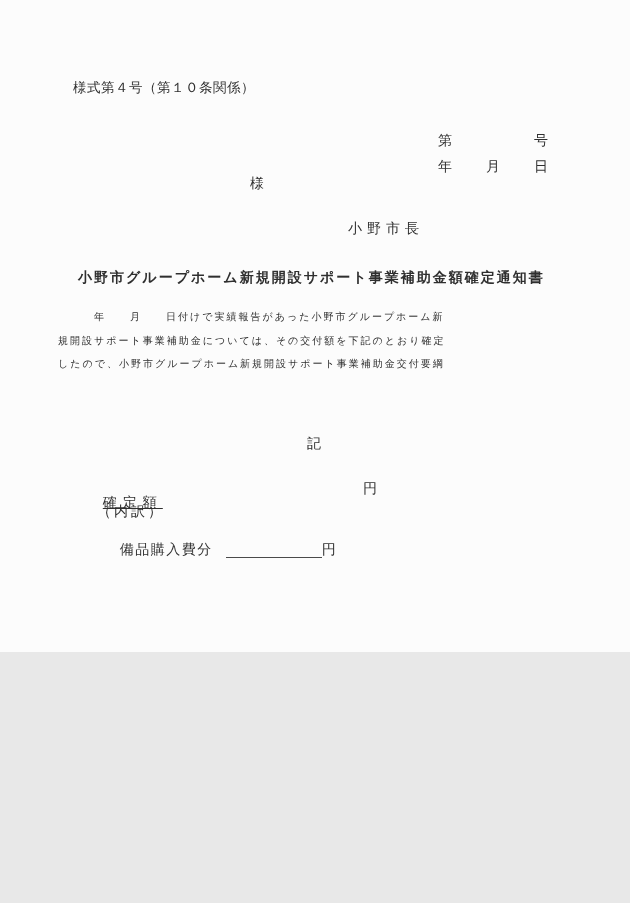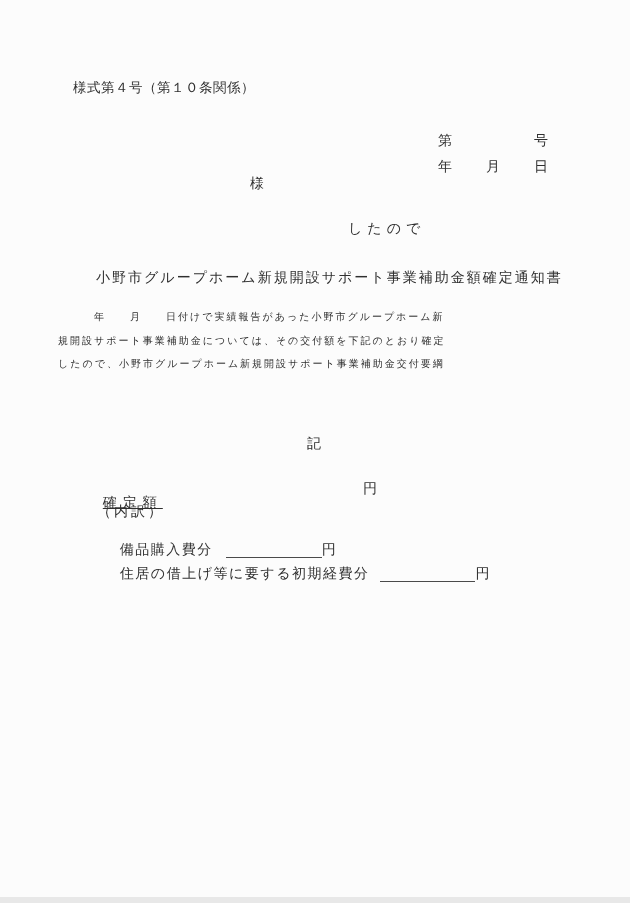--- a/index.html
+++ b/index.html
@@ -3,21 +3,21 @@
 <meta charset="utf-8">
 <style>
   html, body {
     margin: 0;
     padding: 0;
     background: #e8e8e8;
   }
   .page {
     position: relative;
     width: 630px;
-    height: 897px;
+    height: 652px;
     margin: 0 auto;
     background: #fcfcfc;
     font-family: "DejaVu Serif", "Liberation Serif", serif;
     color: #2f2f2f;
     overflow: hidden;
   }
   .line {
     position: absolute;
     line-height: 1;
     font-size: 14px;
@@ -46,23 +46,24 @@
   .addressee {
     left: 250px;
     top: 176px;
   }
   .sender {
     left: 348px;
     top: 221px;
     letter-spacing: 5px;
   }
   .doc-title {
-    left: 96px;
+    left: 78px;
     top: 270px;
     letter-spacing: 2px;
+    font-weight: bold;
   }
   .body-block {
     position: absolute;
     left: 58px;
     top: 305px;
     width: 514px;
   }
   .body-line {
     font-size: 10px;
     line-height: 23.5px;
@@ -122,21 +123,21 @@
   </div>
 
   <div class="line date-line">
     <span>年</span>
     <span>月</span>
     <span>日</span>
   </div>
 
   <div class="line addressee">様</div>
 
-  <div class="line sender">したので</div>
+  <div class="line sender">小野市長</div>
 
   <div class="line doc-title">小野市グループホーム新規開設サポート事業補助金額確定通知書</div>
 
   <div class="body-block">
     <div class="body-line">　　　年　　月　　日付けで実績報告があった小野市グループホーム新</div>
     <div class="body-line">規開設サポート事業補助金については、その交付額を下記のとおり確定</div>
     <div class="body-line">したので、小野市グループホーム新規開設サポート事業補助金交付要綱</div>
   </div>
 
   <div class="line ki-marker">記</div>
@@ -145,17 +146,14 @@
     <span class="amount-label">確定額</span>
     <span class="amount-unit-fixed">円</span>
   </div>
 
   <div class="line breakdown-label">（内訳）</div>
 
   <div class="line item-row-1">
     <span class="item-label">備品購入費分</span><span class="blank blank-1"></span><span>円</span>
   </div>
 
-  <div class="line item-row-2">
-    <span class="item-label">住居の借上げ等に要する初期経費分</span><span class="blank blank-2"></span><span>円</span>
-  </div>
 
 </div>
 
 </body></html>

